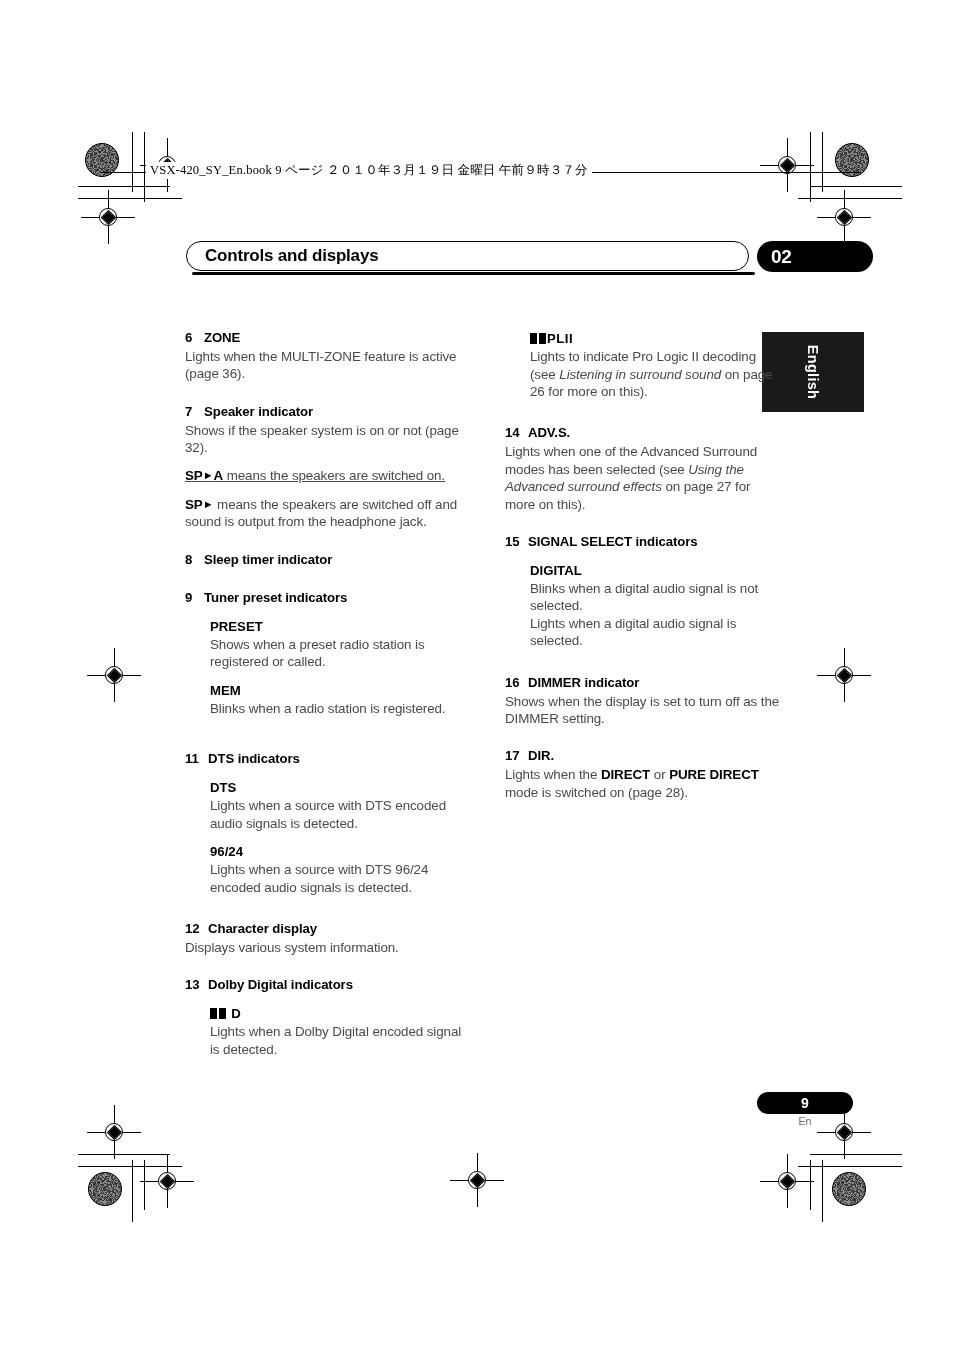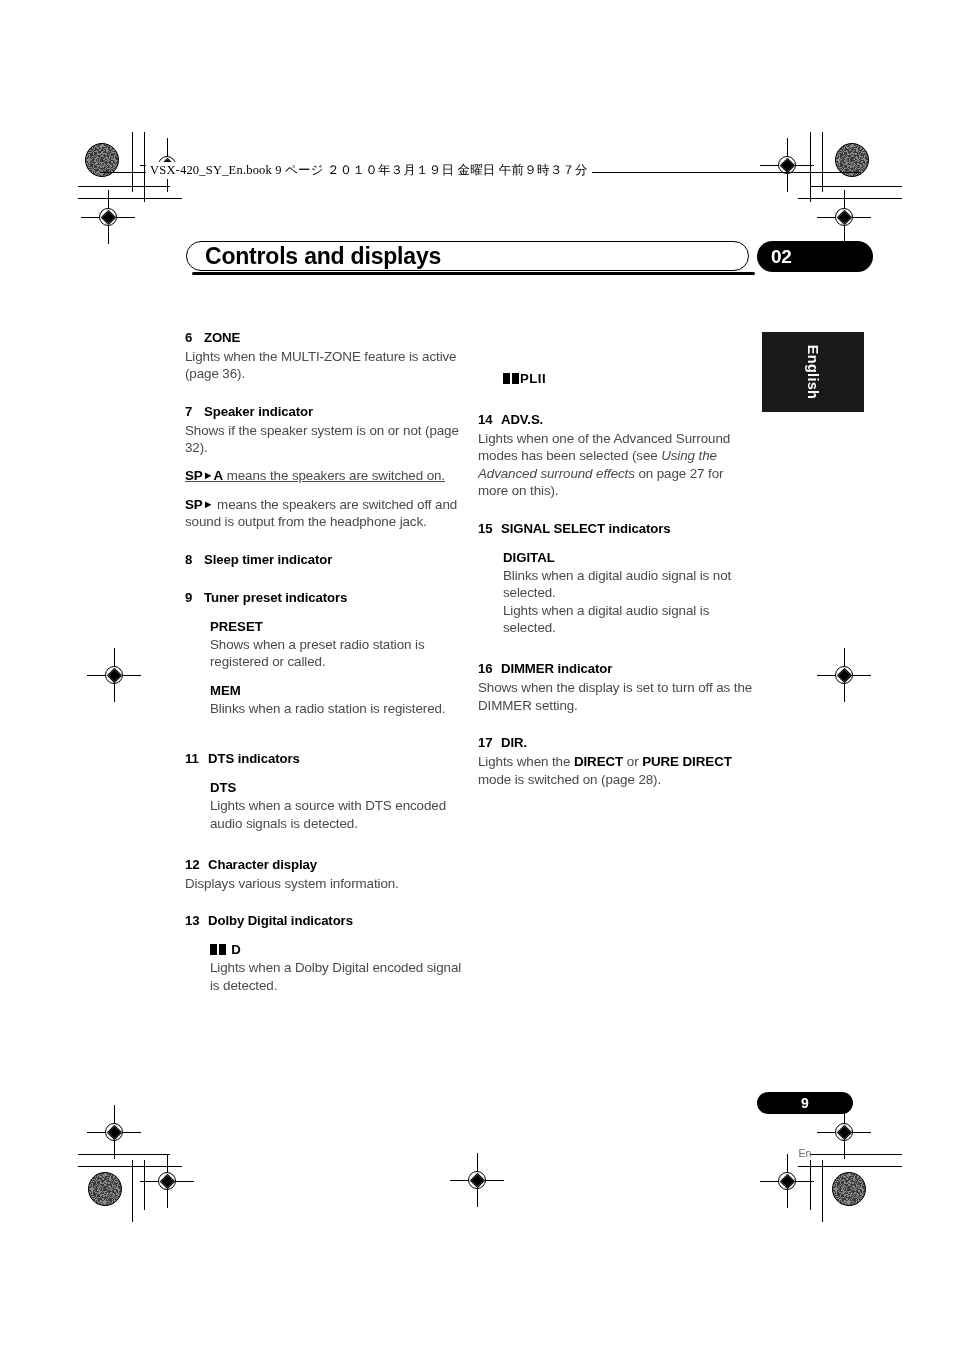--- a/index.html
+++ b/index.html
@@ -93,21 +93,21 @@
     width: 563px; height: 30px;
     border: 1.6px solid #000;
     border-radius: 15px;
     background: #fff;
     box-sizing: border-box;
   }
   .titlebar .label {
     position: absolute;
     left: 18px; top: 50%;
     transform: translateY(-50%);
-    font-size: 23px;
+    font-size: 17px;
     font-weight: bold;
     letter-spacing: -0.2px;
     white-space: nowrap;
     text-align: right;
   }
   .title-shadow {
     position: absolute;
     left: 192px; top: 272px;
     width: 563px; height: 3px;
     background: #000;
@@ -150,21 +150,21 @@
     transform-origin: center center;
   }
 
   
   .col {
     position: absolute;
     top: 330px;
     width: 278px;
   }
   .col-left  { left: 185px; }
-  .col-right { left: 478px; margin-top: 40px; }
+  .col-right { left: 505px; }
 
   .entry { margin-bottom: 12px; }
 
   .hd {
     font-size: 13.2px;
     font-weight: bold;
     line-height: 1.28;
     margin: 0 0 1px 0;
     letter-spacing: -0.1px;
   }
@@ -233,21 +233,20 @@
     font-size: 14px;
     font-weight: bold;
   }
   .pagesub {
     position: absolute;
     left: 757px; top: 1115px;
     width: 96px;
     text-align: center;
     font-size: 10.5px;
     color: #6a6a6a;
-    margin-top: 32px;
   }
 </style>
 </head>
 <body>
 
 <div>
 
   <div class="halftone solid mark" style="left:85px; top:143px;"></div>
   <div class="cropline h mark" style="left:78px; top:186px; width:92px;"></div>
   <div class="cropline h mark" style="left:78px; top:198px; width:104px;"></div>
@@ -406,20 +405,24 @@
   <div class="spacer-sm"></div>
 
   <div class="entry">
     <div class="hd">
       <span class="num wide">11</span><span>DTS indicators</span>
     </div>
     <div class="sub">
       <div class="subhd">DTS</div>
       <p class="body">Lights when a source with DTS encoded audio signals is detected.</p>
     </div>
+    <div class="sub">
+      <div class="subhd">96/24</div>
+      <p class="body">Lights when a source with DTS 96/24 encoded audio signals is detected.</p>
+    </div>
   </div>
 
   <div class="spacer-md"></div>
 
   <div class="entry">
     <div class="hd">
       <span class="num wide">12</span><span>Character display</span>
     </div>
     <p class="body">Displays various system information.</p>
   </div>
@@ -436,20 +439,21 @@
     </div>
   </div>
 
 </div>
 
 <div class="col col-right">
 
   <div class="entry">
     <div class="sub" style="margin-top:0;">
       <div class="subhd dolby-glyph"><span class="bx"></span><span class="bx"></span><span>PLII</span></div>
+      <p class="body"><span>Lights to indicate Pro Logic II decoding (see </span><span class="i">Listening in surround sound</span><span> on page 26 for more on this).</span></p>
     </div>
   </div>
 
   <div class="spacer-md"></div>
 
   <div class="entry">
     <div class="hd">
       <span class="num wide">14</span><span>ADV.S.</span>
     </div>
     <p class="body"><span>Lights when one of the Advanced Surround modes has been selected (see </span><span class="i">Using the Advanced surround effects</span><span> on page 27 for more on this).</span></p>

